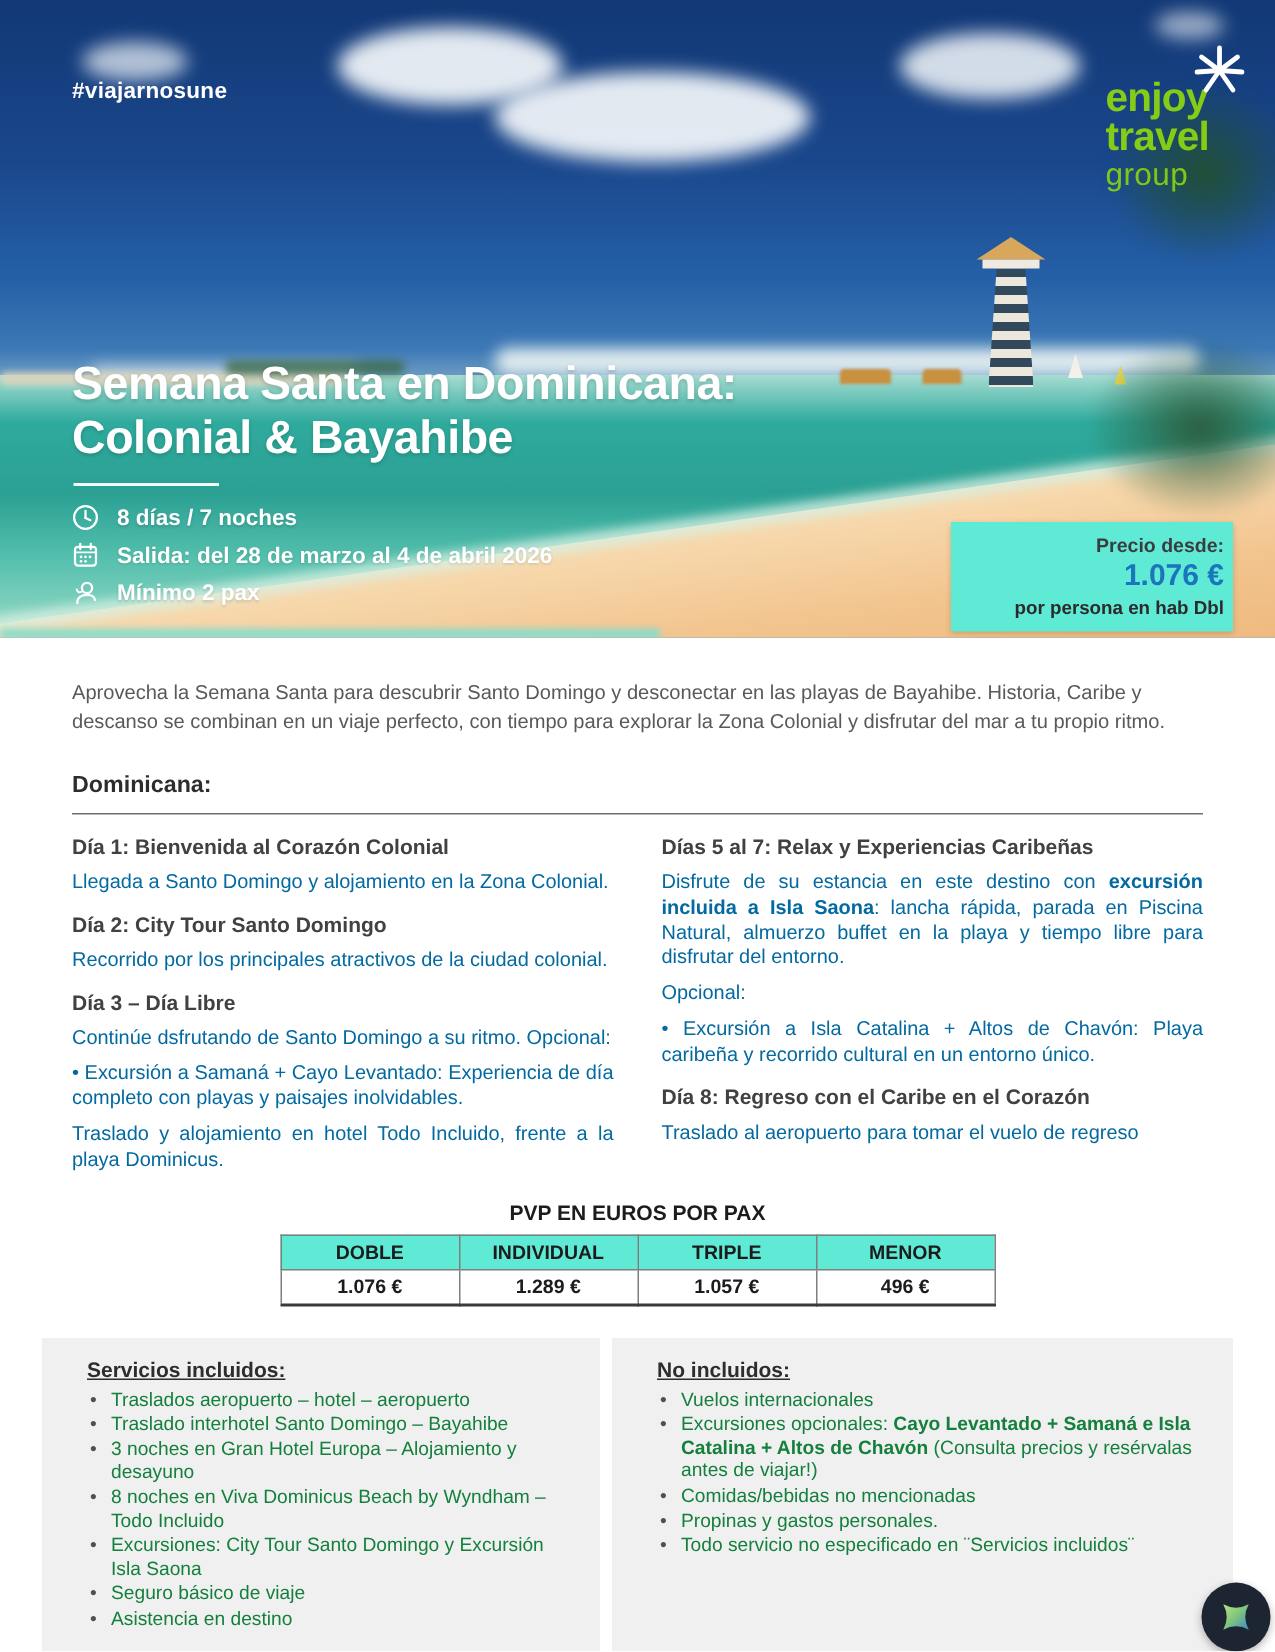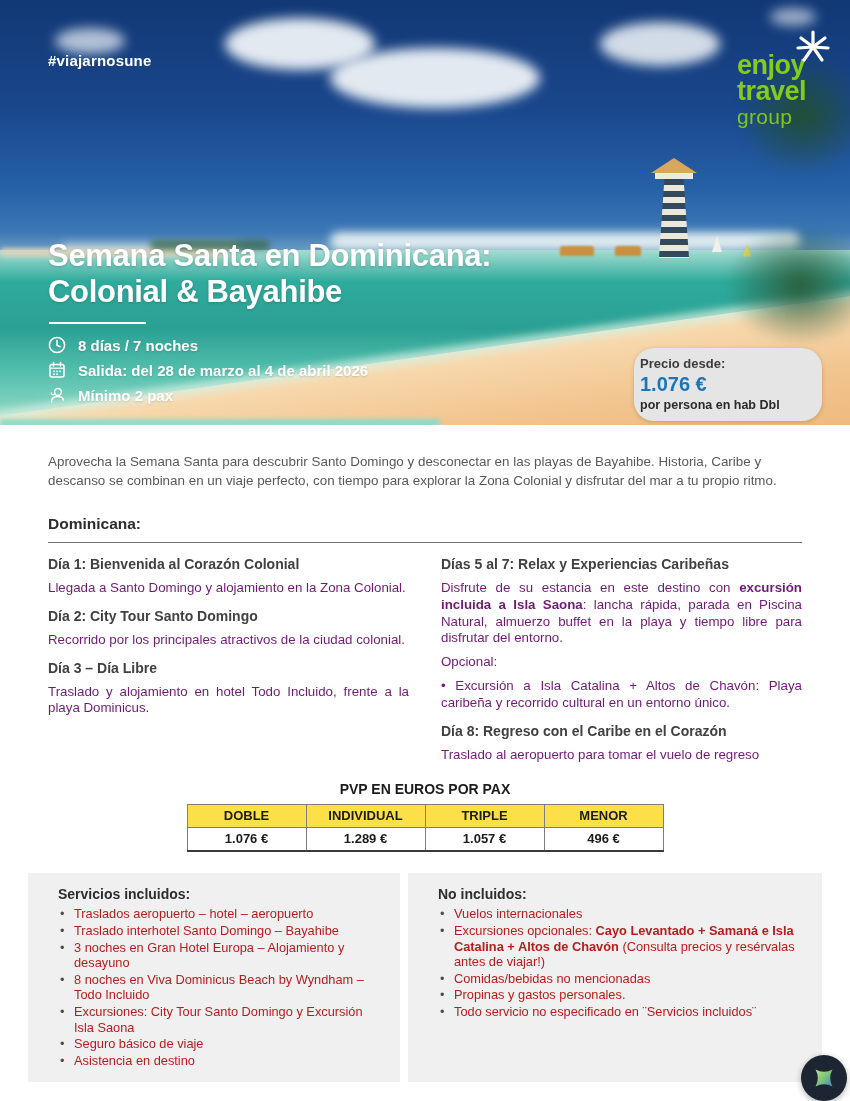--- a/index.html
+++ b/index.html
@@ -59,50 +59,50 @@
   .logo-star{position:absolute;right:-24px;top:-22px;}
 
   .hero-title{position:absolute;left:48px;top:238px;color:#fff;font-size:31px;font-weight:bold;
         line-height:36px;letter-spacing:-.3px;text-shadow:0 1px 3px rgba(0,0,0,.18);}
   .title-rule{position:absolute;left:49px;top:322px;width:97px;height:2px;background:#ffffff;opacity:.95;}
   .info{position:absolute;left:48px;top:336px;display:flex;flex-direction:column;gap:7px;}
   .info-row{display:flex;align-items:center;gap:12px;color:#fff;font-size:15px;font-weight:bold;
         text-shadow:0 1px 2px rgba(0,0,0,.15);}
   .info-row svg{display:block;}
 
-  .price-box{position:absolute;right:28px;top:348px;width:176px;background:#e5e5e5;border-radius:20px;
-        padding:8px 6px 9px;text-align:left;box-shadow:0 1px 4px rgba(0,0,0,.18);}
+  .price-box{position:absolute;right:28px;top:348px;width:176px;background:#5eead4;border-radius:0;
+        padding:8px 6px 9px;text-align:right;box-shadow:0 1px 4px rgba(0,0,0,.18);}
   .price-label{font-size:13px;font-weight:bold;color:#3c3c3e;}
   .price-value{font-size:20px;font-weight:bold;color:#1b75bb;margin-top:2px;}
   .price-note{font-size:12.5px;font-weight:bold;color:#2b2b2d;margin-top:2px;}
 
   
   .content{padding:0 48px;}
   .intro{margin:27px 0 0;font-size:13.4px;line-height:19px;color:#58595b;}
   .itin-heading{margin:25px 0 0;font-size:15.5px;font-weight:bold;color:#2d2d2f;}
   .rule{margin:9px 0 0;border:0;border-top:1.5px solid #6d6e71;}
   .cols{display:grid;grid-template-columns:1fr 1fr;column-gap:32px;margin-top:2px;}
   .day{font-size:14px;line-height:17px;font-weight:bold;color:#414042;margin:11px 0 0;}
-  .bodytext{font-size:13.3px;line-height:16.8px;color:#701a75;margin:7px 0 0;}
+  .bodytext{font-size:13.3px;line-height:16.8px;color:#0369a1;margin:7px 0 0;}
   .just{text-align:justify;}
   .u{}
 
   .pvp-title{margin:18px 0 0;text-align:center;font-size:14px;font-weight:bold;color:#1c1c1e;}
   .pvp{margin:7px auto 0;border-collapse:collapse;border:1.5px solid #595959;border-bottom:2.5px solid #3a3a3a;}
   .pvp th,.pvp td{width:118px;border:1px solid #7f7f7f;text-align:center;font-size:13px;padding:3px 0 4px;}
-  .pvp th{background:#fde047;font-weight:bold;color:#1c1c1e;}
+  .pvp th{background:#5eead4;font-weight:bold;color:#1c1c1e;}
   .pvp td{font-weight:bold;color:#1c1c1e;background:#fff;}
 
   .boxes{display:flex;gap:8px;margin:21px -20px 0;}
   .graybox{background:#f0f0f0;box-sizing:border-box;padding:13px 18px 14px 30px;}
   .graybox.gleft{width:372px;}
   .graybox.gright{flex:1;}
-  .box-heading{font-size:14px;font-weight:bold;color:#2d2d2f;margin:0 0 4px;}
+  .box-heading{font-size:14px;font-weight:bold;color:#2d2d2f;margin:0 0 4px;text-decoration:underline;}
   .graybox ul{list-style:none;margin:0;padding:0;}
-  .graybox li{position:relative;padding-left:16px;font-size:12.8px;line-height:15.6px;color:#b91c1c;margin-top:1px;}
+  .graybox li{position:relative;padding-left:16px;font-size:12.8px;line-height:15.6px;color:#15803d;margin-top:1px;}
   .graybox li::before{content:"\2022";position:absolute;left:2px;color:#4f5052;}
 
   .fab{position:absolute;right:3px;bottom:0;width:46px;height:46px;border-radius:50%;
        background:#1c2531;display:flex;align-items:center;justify-content:center;
        box-shadow:0 2px 6px rgba(0,0,0,.3);cursor:pointer;}
 </style>
 </head>
 <body>
 
 <div class="page">
@@ -207,20 +207,22 @@
     <h2 class="itin-heading">Dominicana:</h2>
     <hr class="rule">
 
     <div class="cols">
       <div class="col">
         <h3 class="day">Día 1: Bienvenida al Corazón Colonial</h3>
         <p class="bodytext">Llegada a Santo Domingo y alojamiento en la Zona Colonial.</p>
         <h3 class="day">Día 2: City Tour Santo Domingo</h3>
         <p class="bodytext">Recorrido por los principales atractivos de la ciudad colonial.</p>
         <h3 class="day">Día 3 – Día Libre</h3>
+        <p class="bodytext"><span>Continúe dsfrutando de Santo Domingo a su ritmo. </span><span class="u">Opcional:</span></p>
+        <p class="bodytext just">• Excursión a Samaná + Cayo Levantado: Experiencia de día completo con playas y paisajes inolvidables.</p>
         <p class="bodytext just">Traslado y alojamiento en hotel Todo Incluido, frente a la playa Dominicus.</p>
       </div>
       <div class="col">
         <h3 class="day">Días 5 al 7: Relax y Experiencias Caribeñas</h3>
         <p class="bodytext just"><span>Disfrute de su estancia en este destino con </span><b>excursión incluida a Isla Saona</b><span>: lancha rápida, parada en Piscina Natural, almuerzo buffet en la playa y tiempo libre para disfrutar del entorno.</span></p>
         <p class="bodytext u" style="align-self:flex-start;display:inline-block;">Opcional:</p>
         <p class="bodytext just">• Excursión a Isla Catalina + Altos de Chavón: Playa caribeña y recorrido cultural en un entorno único.</p>
         <h3 class="day">Día 8: Regreso con el Caribe en el Corazón</h3>
         <p class="bodytext">Traslado al aeropuerto para tomar el vuelo de regreso</p>
       </div>

